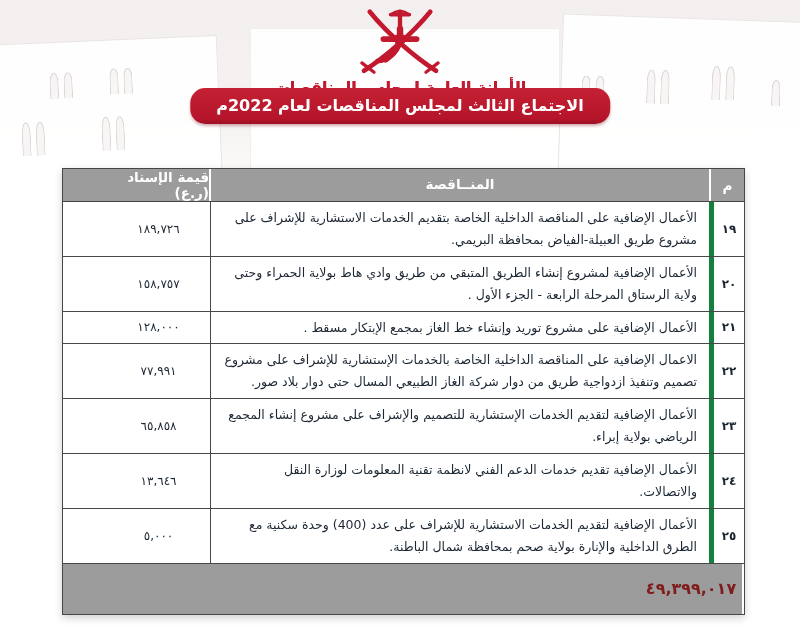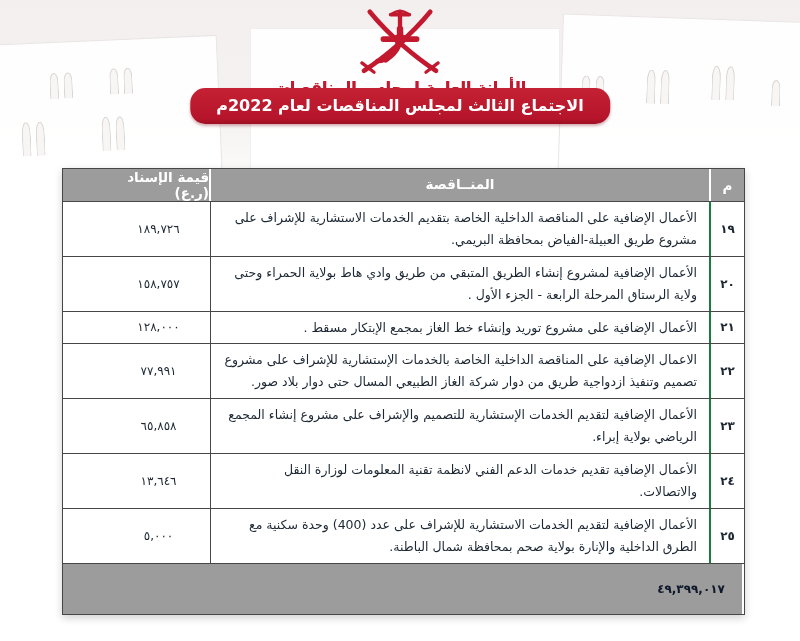--- a/index.html
+++ b/index.html
@@ -21,35 +21,35 @@
   .emblem{position:absolute;top:6px;left:50%;transform:translateX(-50%);width:150px;height:72px;display:flex;align-items:center;justify-content:center;}
   .org-title{position:absolute;top:78px;left:0;width:100%;text-align:center;color:#c2192f;font-size:16px;font-weight:bold;letter-spacing:.5px;text-shadow:0 0 .4px #c2192f;}
   .banner{position:absolute;top:88px;left:50%;transform:translateX(-50%);background:linear-gradient(#c52134 0%,#b5142a 85%,#9e0f22 100%);color:#ffffff;font-size:16px;font-weight:bold;padding:8px 26px 9px 26px;border-radius:15px;white-space:nowrap;box-shadow:0 2px 3px rgba(120,20,35,.35);direction:rtl;}
 
   
   .table-wrap{position:relative;margin:0 55px 0 62px;}
   .t{direction:rtl;border:1px solid #474747;box-shadow:0 3px 8px rgba(0,0,0,.18);background:#ffffff;}
   .trow{display:flex;align-items:stretch;border-bottom:1px solid #474747;}
   .trow:last-child{border-bottom:none;}
   .c{display:flex;align-items:center;justify-content:center;}
-  .c-no{width:35px;flex:0 0 35px;border-left:2px solid #15803d;font-size:12px;color:#1c2733;font-weight:bold;}
+  .c-no{width:35px;flex:0 0 35px;border-left:5px solid #15803d;font-size:12px;color:#1c2733;font-weight:bold;}
   .c-tender{flex:1;justify-content:flex-start;text-align:right;padding:5px 12px;font-size:12.5px;line-height:1.75;color:#1c2733;}
   .c-value{width:148px;flex:0 0 148px;border-left:1px solid #474747;font-size:12px;color:#1c2733;letter-spacing:.5px;}
   
   .c-value{border-left:none;border-right:1px solid #474747;padding-left:44px;}
   .thead{background:#9c9c9c;border-bottom:1px solid #474747;min-height:30px;}
   .thead .c{color:#ffffff;font-weight:bold;font-size:13.5px;}
   .thead .c-no{border-left:2px solid #ffffff;}
   .thead .c-value{border-right:2px solid #ffffff;}
   .thead .c-tender{justify-content:center;text-align:right;padding:4px 10px;}
   .r19{min-height:46px;} .r20{min-height:45px;} .r21{min-height:31px;}
   .r22{min-height:48px;} .r23{min-height:31px;} .r24{min-height:37px;} .r25{min-height:55px;}
   .total{background:#9c9c9c;min-height:50px;}
   .total .c-label{flex:1;display:flex;align-items:center;justify-content:center;color:#ffffff;font-size:20px;font-weight:bold;letter-spacing:1px;}
-  .total .c-value{border-right:2px solid #ffffff;color:#0f172a;font-size:12px;font-weight:bold;}
+  .total .c-value{border-right:2px solid #ffffff;color:#7f1d1d;font-size:16px;font-weight:bold;}
 </style>
 </head>
 <body>
 
 <div class="page">
 
   <header class="hero">
     <div class="backdrop">
       <div class="bmass left">
         <div class="wingrp" style="left:70px;top:30px;">

